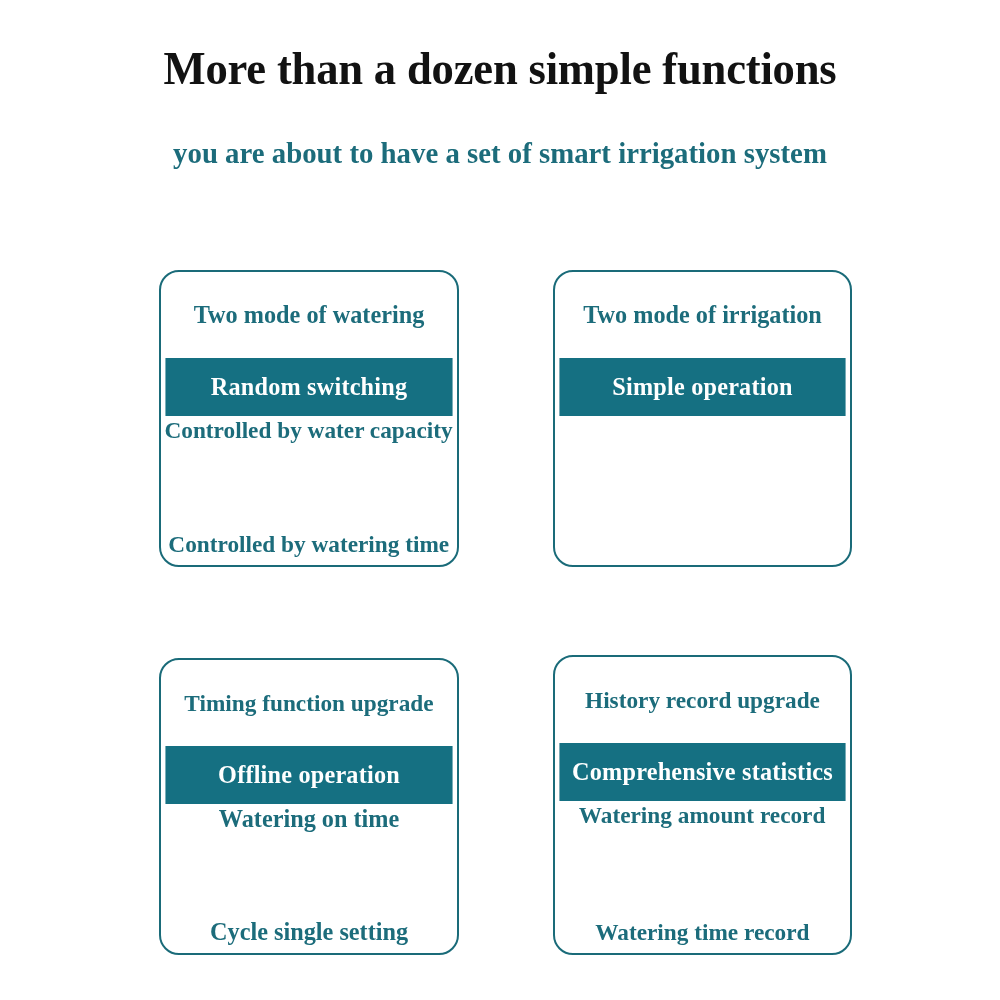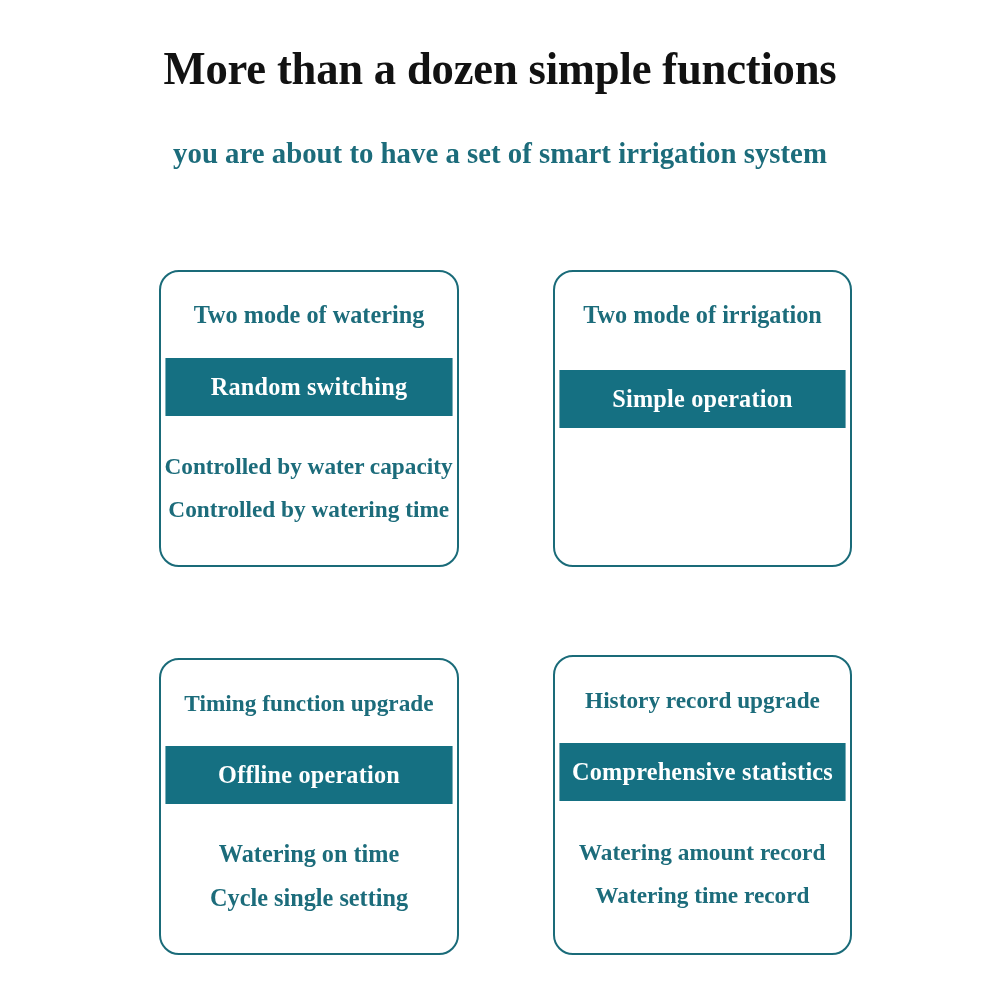--- a/index.html
+++ b/index.html
@@ -89,37 +89,37 @@
     white-space: nowrap;
     letter-spacing: 0.2px;
     transform: scaleX(0.97);
   }
 
   .card-body {
     flex: 1 1 auto;
     display: flex;
     flex-direction: column;
     align-items: center;
-    justify-content: center;
+    justify-content: space-between;
     gap: 14px;
     padding-bottom: 6px;
   }
 
   .card-item {
     color: #1c6c7b;
     font-size: 25px;
     font-weight: bold;
     white-space: nowrap;
     line-height: 1.2;
     transform: scaleX(0.97);
   }
 
   
   #card-0 { left: 159px; top: 270px; width: 300px; height: 297px; }
-  #card-1 { left: 553px; top: 270px; width: 299px; height: 297px; gap: 12px; }
+  #card-1 { left: 553px; top: 270px; width: 299px; height: 297px; }
   #card-2 { left: 159px; top: 658px; width: 300px; height: 297px; }
   #card-3 { left: 553px; top: 655px; width: 299px; height: 300px; }
 
   
   #card-2 .card-head, #card-3 .card-head { font-size: 24px; }
   #card-0 .card-item, #card-3 .card-item { font-size: 24px; }
 </style>
 </head>
 <body>
 

